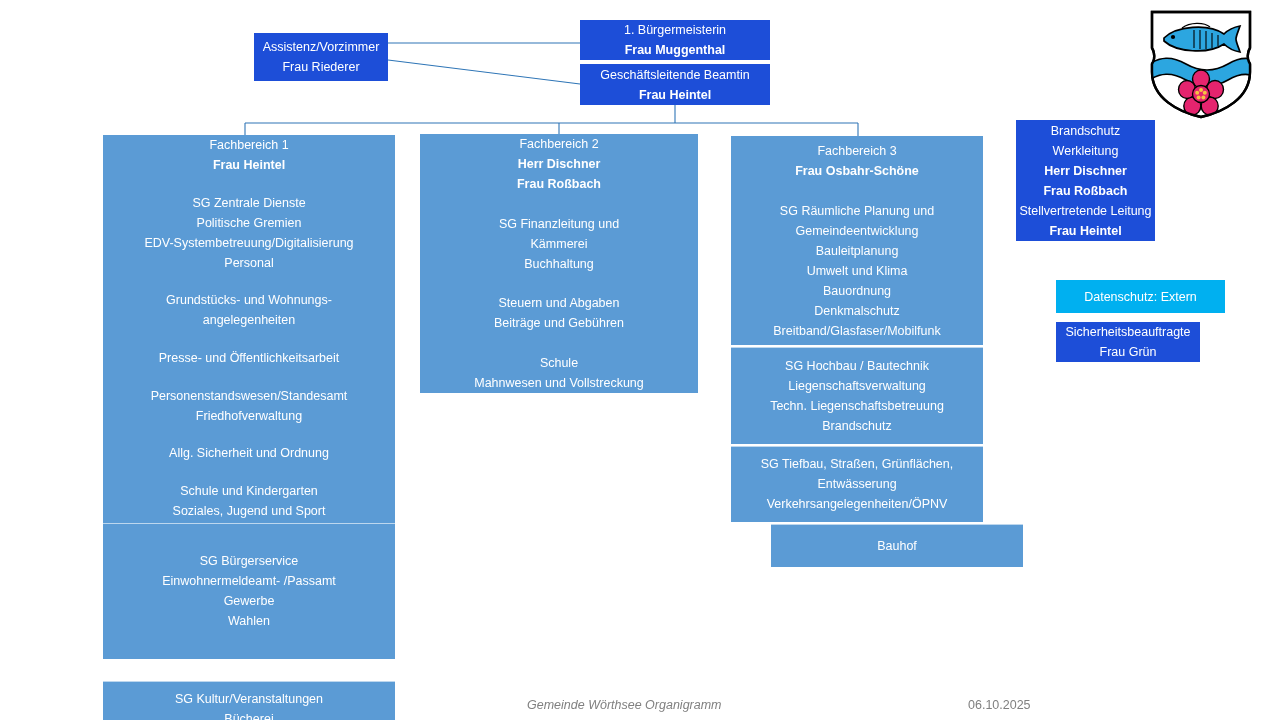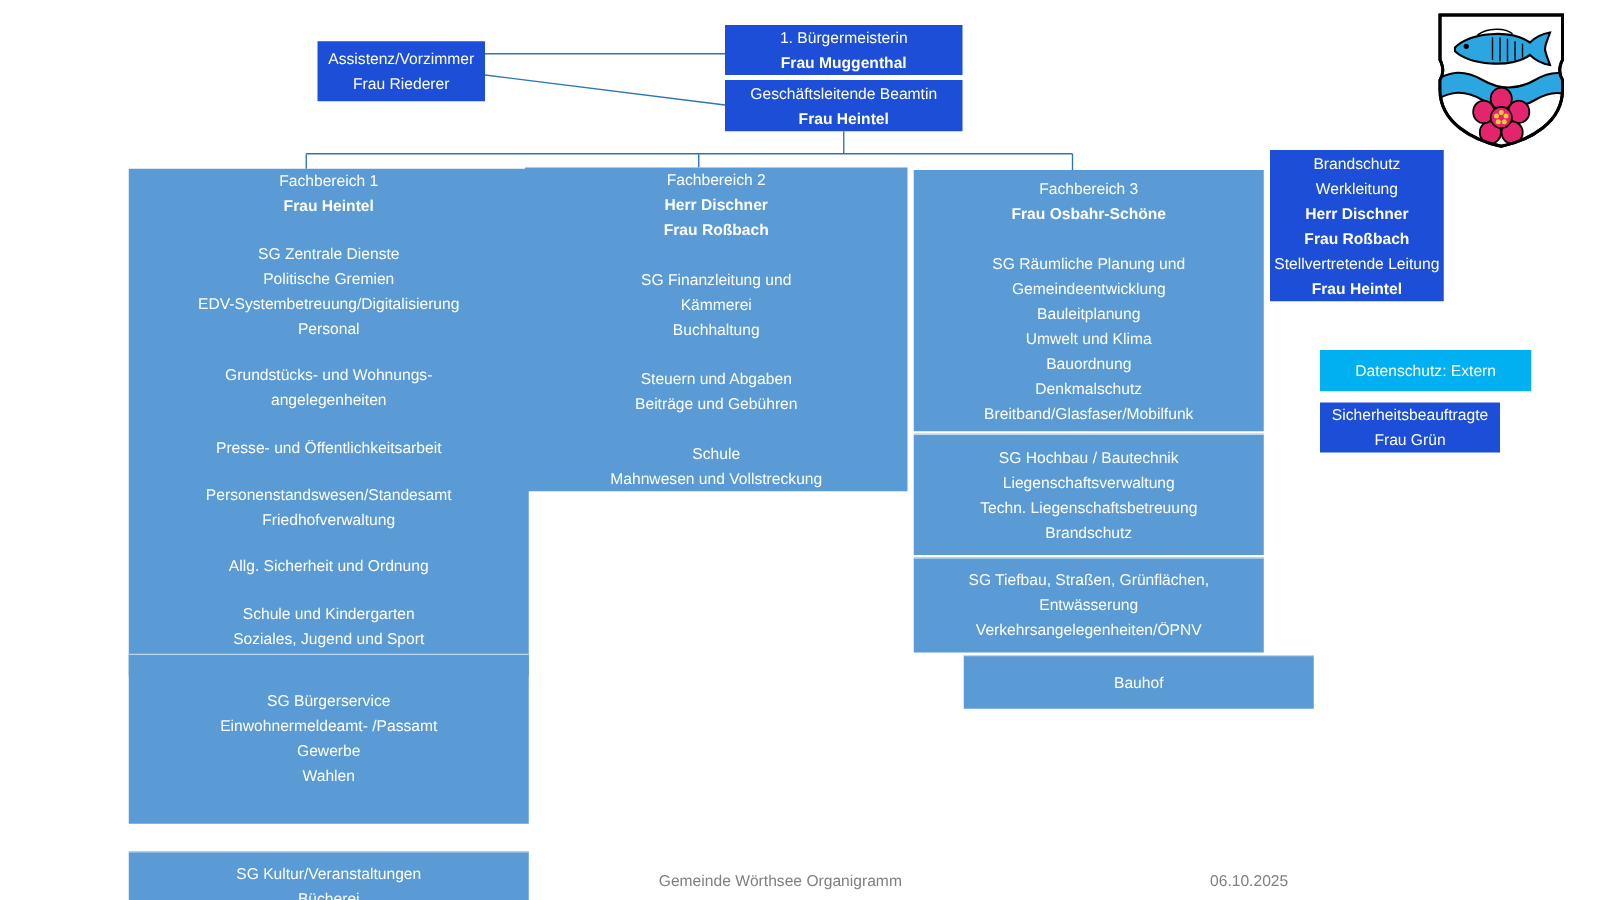--- a/index.html
+++ b/index.html
@@ -35,21 +35,20 @@
     align-items: center;
   }
   .box .ln { display: block; white-space: nowrap; }
   .box .ln.bold { font-weight: bold; }
 
   
   .col {
     position: absolute;
     width: 100%;
     background: transparent;
-    padding-left: 28px;
   }
   .seg {
     position: absolute;
     left: 0;
     width: 100%;
     background: #5B9BD5;
     color: #fff;
     text-align: center;
     font-size: 12.5px;
     line-height: 20px;
@@ -79,21 +78,21 @@
     pointer-events: none;
   }
 
   .footer-text {
     position: absolute;
     font-size: 12.5px;
     color: #808080;
     font-family: "Liberation Sans", sans-serif;
     white-space: nowrap;
   }
-  #footer-title { left: 527px; top: 698px; }
+  #footer-title { left: 527px; top: 698px; font-style: italic; }
   #footer-date  { left: 968px; top: 698px; }
 
   .crest {
     position: absolute;
     left: 1146px;
     top: 8px;
     width: 110px;
     height: 112px;
   }
 </style>

